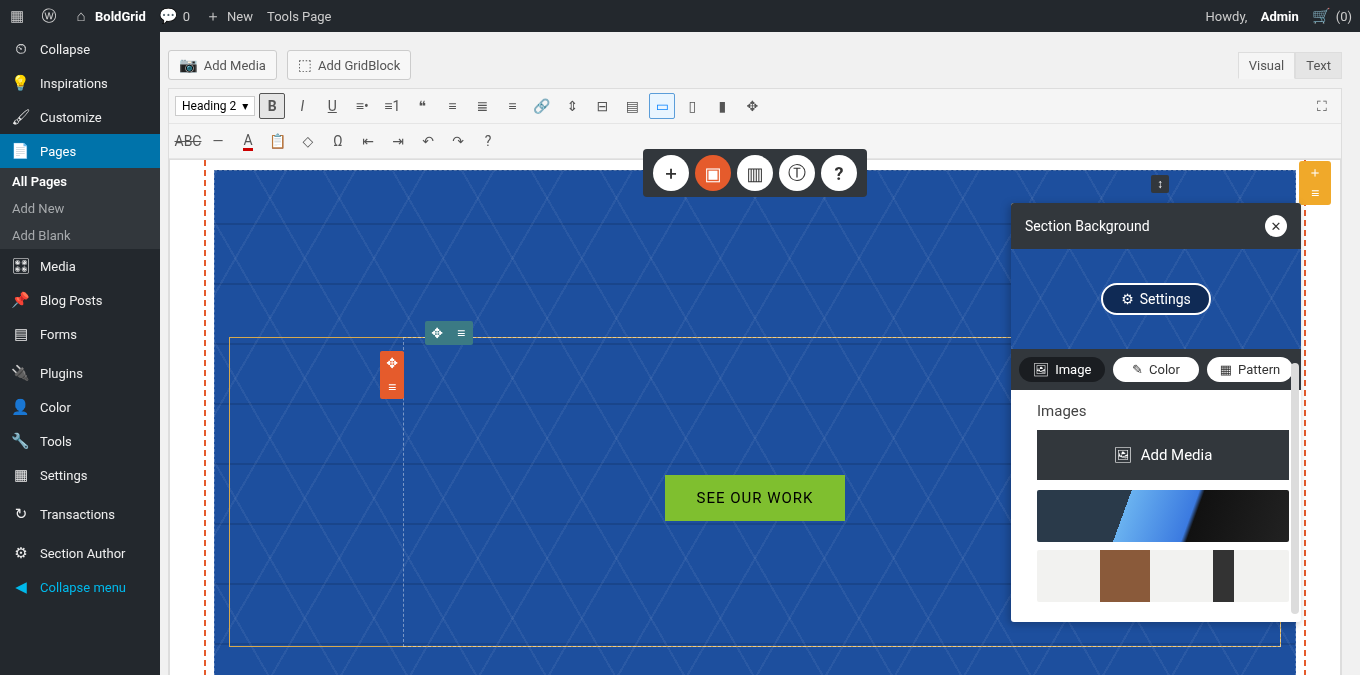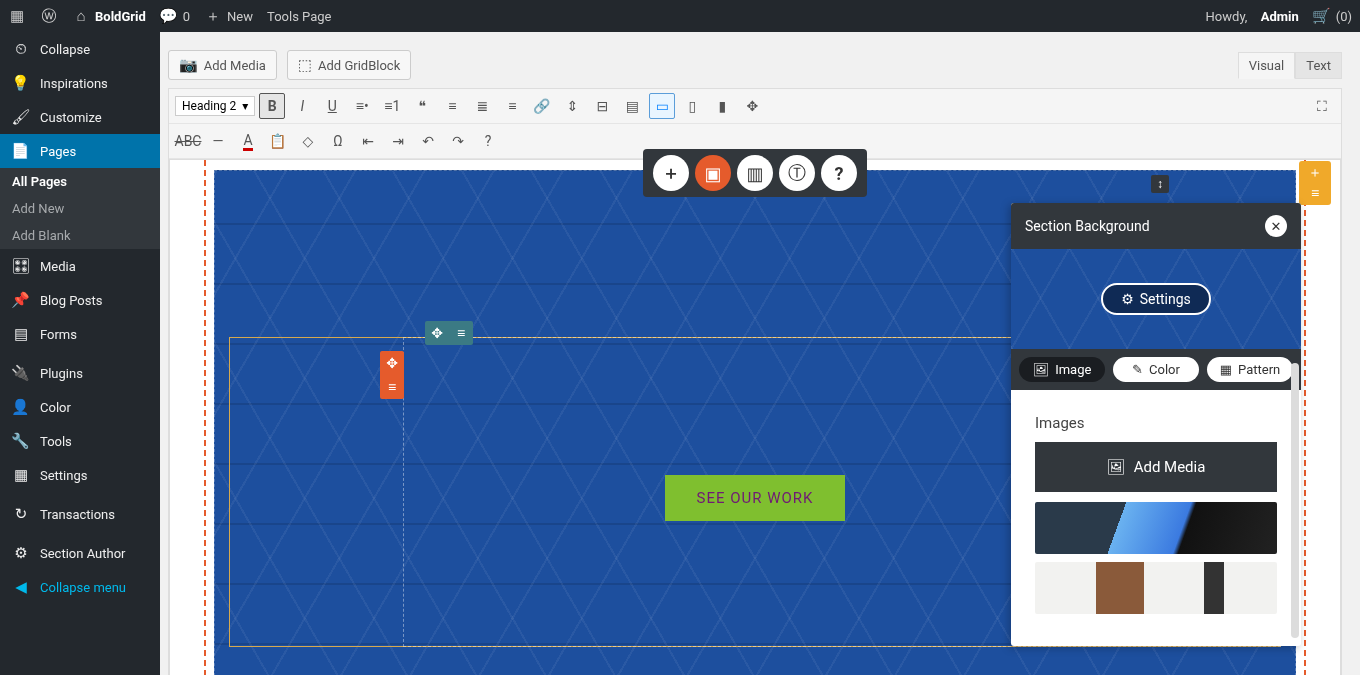--- a/index.html
+++ b/index.html
@@ -49,21 +49,21 @@
 .ruler-l, .ruler-r { position: absolute; top: 0; bottom: 0; width: 2px; border-left: 2px dashed #e55b2c; }
 .ruler-l { left: 34px; } .ruler-r { right: 34px; }
 .canvas-inner { position: absolute; left: 44px; right: 44px; top: 10px; bottom: 0; }
 .hero { position: relative; width: 100%; height: 100%; background: #1d4f9e; background-image:
   repeating-linear-gradient(60deg, rgba(255,255,255,0.06) 0 2px, transparent 2px 60px),
   repeating-linear-gradient(-60deg, rgba(255,255,255,0.06) 0 2px, transparent 2px 60px),
   repeating-linear-gradient(0deg, rgba(0,0,0,0.12) 0 2px, transparent 2px 60px);
   border: 1px dashed rgba(255,255,255,0.25);
 }
 .hero h1 { color: #fff; font-size: 76px; font-weight: 700; text-align: center; letter-spacing: 2px; line-height: 1.05; margin-top: 200px; }
-.cta { display: block; margin: 24px auto 0; background: #7fbf2f; color: #701a75; border: none; padding: 14px 32px; font-size: 15px; letter-spacing: 1px; cursor: pointer; }
+.cta { display: block; margin: 24px auto 0; background: #7fbf2f; color: #000000; border: none; padding: 14px 32px; font-size: 15px; letter-spacing: 1px; cursor: pointer; }
 
 
 .floatbar { position: absolute; top: -22px; left: 50%; transform: translateX(-50%); background: #32373c; border-radius: 4px; display: flex; gap: 6px; padding: 6px 10px; z-index: 5; }
 .floatbar .fb { width: 36px; height: 36px; border-radius: 50%; background: #fff; display: flex; align-items: center; justify-content: center; color: #333; font-size: 18px; cursor: pointer; }
 .floatbar .fb.orange { background: #e55b2c; color: #fff; }
 
 .row-handle { position: absolute; top: 150px; left: 210px; display: flex; background: #3b7a84; border-radius: 2px; }
 .row-handle .rh { width: 24px; height: 24px; color: #fff; display: flex; align-items: center; justify-content: center; font-size: 14px; }
 .col-handle { position: absolute; top: 180px; left: 165px; background: #e55b2c; border-radius: 2px; }
 .col-handle .ch { width: 24px; height: 24px; color: #fff; display: flex; align-items: center; justify-content: center; font-size: 14px; }
@@ -83,21 +83,21 @@
 .pop-close { width: 22px; height: 22px; border-radius: 50%; background: #fff; color: #333; display: flex; align-items: center; justify-content: center; cursor: pointer; font-size: 13px; }
 .pop-preview { height: 100px; background: #1d4f9e; background-image:
   repeating-linear-gradient(60deg, rgba(255,255,255,0.06) 0 2px, transparent 2px 50px),
   repeating-linear-gradient(-60deg, rgba(255,255,255,0.06) 0 2px, transparent 2px 50px);
   display: flex; align-items: center; justify-content: center; }
 .settings-btn { background: #0f2a55; border: 2px solid #fff; color: #fff; border-radius: 20px; padding: 6px 18px; font-size: 14px; display: flex; align-items: center; gap: 6px; cursor: pointer; }
 .pop-tabs { background: #32373c; padding: 8px; display: flex; gap: 8px; }
 .ptab { flex: 1; border-radius: 20px; padding: 5px 8px; font-size: 13px; display: flex; align-items: center; justify-content: center; gap: 6px; cursor: pointer; }
 .ptab.active { background: #1a1d21; color: #fff; }
 .ptab.light { background: #fff; color: #333; }
-.pop-body { padding: 24px; max-height: 260px; overflow-y: auto; }
+.pop-body { padding: 12px; max-height: 260px; overflow-y: auto; margin-left: 14px; }
 .pop-body h4 { font-size: 15px; color: #444; font-weight: 400; margin-bottom: 10px; }
 .add-media-big { width: 100%; background: #32373c; color: #fff; border: none; padding: 16px; font-size: 15px; display: flex; align-items: center; justify-content: center; gap: 8px; cursor: pointer; margin-bottom: 10px; }
 .thumb { height: 52px; border-radius: 2px; margin-bottom: 8px; }
 .thumb1 { background: linear-gradient(110deg, #2a3a4a 0%, #2a3a4a 35%, #6ab2f0 35%, #3b7ae0 60%, #111 62%, #222 100%); }
 .thumb2 { background: linear-gradient(90deg, #f2f2f0 0 25%, #8a5a3a 25% 45%, #f2f2f0 45% 70%, #333 70% 78%, #f2f2f0 78% 100%); }
 .pop-scroll { position: absolute; top: 160px; right: 2px; bottom: 8px; width: 8px; background: #dcdcdc; border-radius: 4px; }
 
 </style>
 </head>
 <body>

